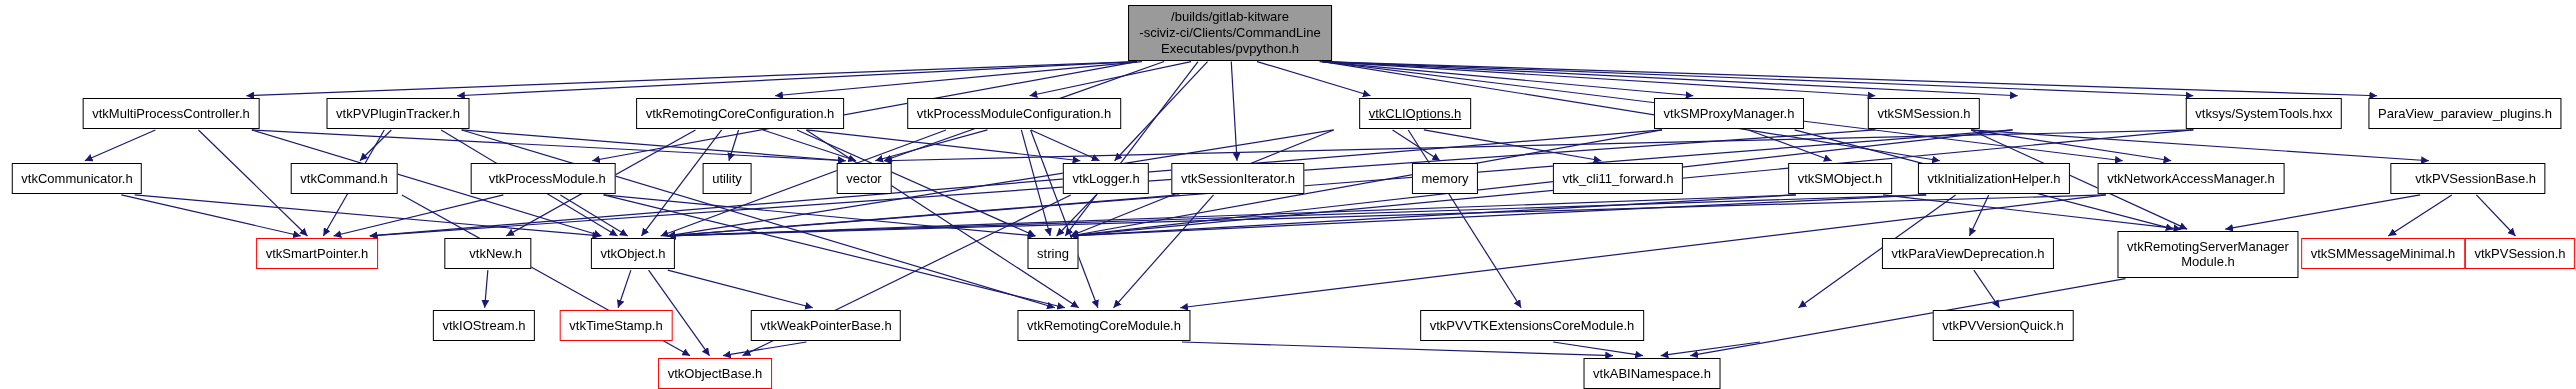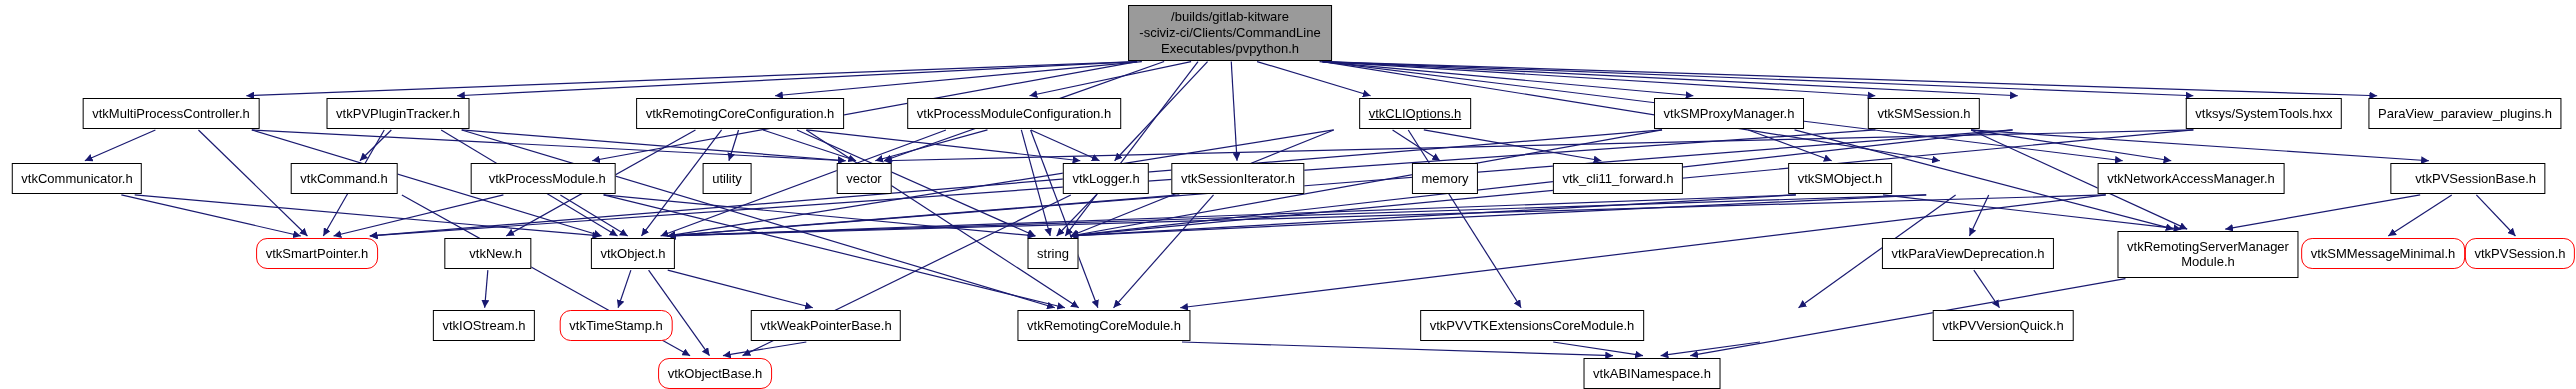--- a/index.html
+++ b/index.html
@@ -25,21 +25,21 @@
     background: #ffffff;
     border: 1.7px solid var(--node-border, #000000);
     color: #000000;
     font-size: 13px;
     line-height: 1.2;
     padding: 6.8px 8.6px;
     white-space: pre;
     text-align: center;
     box-sizing: border-box;
   }
-  .node.truncated { border-color: var(--trunc, #ff0000); border-radius: 11px; }
+  .node.truncated { border-color: var(--trunc, #ff0000); }
   .node.root {
     background: var(--root-fill, #9a9a9a);
     padding: 3.4px 10.3px;
   }
 </style>
 </head>
 <body>
 
 <div id="graph">
   <svg id="edges" xmlns="http://www.w3.org/2000/svg" viewBox="0 0 3010 455" width="2576" height="389">
@@ -153,20 +153,21 @@
     <div class="node" style="left: 77px; top: 163px;">vtkCommunicator.h</div>
     <div class="node" style="left: 344px; top: 163px;">vtkCommand.h</div>
     <div class="node" style="left: 543px; top: 163px; padding-left: 17px;">vtkProcessModule.h</div>
     <div class="node" style="left: 727px; top: 163px;">utility</div>
     <div class="node" style="left: 864px; top: 163px;">vector</div>
     <div class="node" style="left: 1106px; top: 163px;">vtkLogger.h</div>
     <div class="node" style="left: 1238px; top: 163px;">vtkSessionIterator.h</div>
     <div class="node" style="left: 1445px; top: 163px;">memory</div>
     <div class="node" style="left: 1618px; top: 163px;">vtk_cli11_forward.h</div>
     <div class="node" style="left: 1840px; top: 163px;">vtkSMObject.h</div>
+    <div class="node" style="left: 1994px; top: 163px;">vtkInitializationHelper.h</div>
     <div class="node" style="left: 2191px; top: 163px;">vtkNetworkAccessManager.h</div>
     <div class="node" style="left: 2468px; top: 163px; padding-left: 24px;">vtkPVSessionBase.h</div>
     <div class="node truncated" style="left: 317px; top: 238px;">vtkSmartPointer.h</div>
     <div class="node" style="left: 488px; top: 238px; padding-left: 24px;">vtkNew.h</div>
     <div class="node" style="left: 633px; top: 238px;">vtkObject.h</div>
     <div class="node" style="left: 1053px; top: 238px;">string</div>
     <div class="node" style="left: 1968px; top: 238px;">vtkParaViewDeprecation.h</div>
     <div class="node" style="left: 2208px; top: 231px;">vtkRemotingServerManager
 Module.h</div>
     <div class="node truncated" style="left: 2383px; top: 238px;">vtkSMMessageMinimal.h</div>

